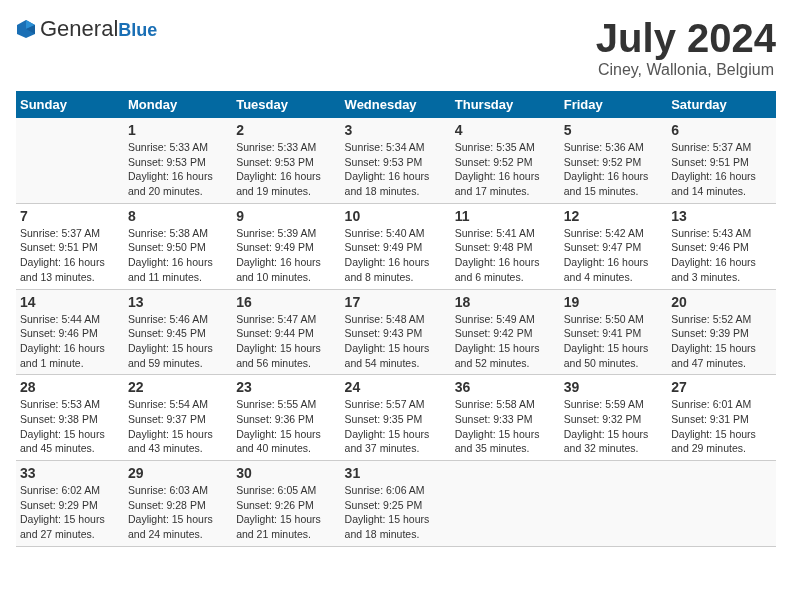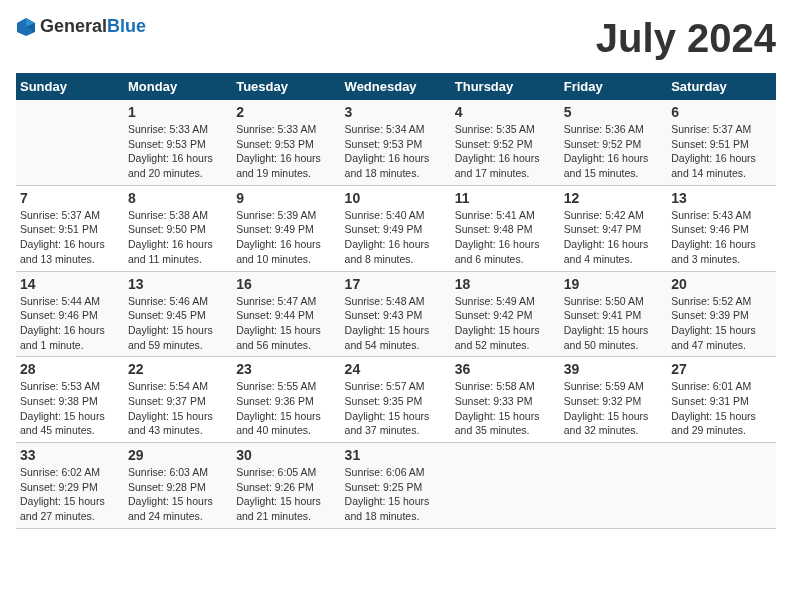--- a/index.html
+++ b/index.html
@@ -15,22 +15,22 @@
       justify-content: space-between;
       align-items: flex-start;
       margin-bottom: 12px;
     }
     .logo {
       display: flex;
       align-items: center;
       gap: 4px;
     }
     .logo-text-general {
-      font-size: 18px;
-      font-weight: bold;
+      font-size: 22px;
+      font-weight: normal;
       color: #333;
     }
     .logo-text-blue {
       font-size: 18px;
       font-weight: bold;
       color: #1a6fb5;
       margin-top: 24px;
     }
     .logo-icon {
       width: 20px;
@@ -47,21 +47,21 @@
     .subtitle {
       font-size: 16px;
       color: #555;
     }
     table {
       width: 100%;
       border-collapse: collapse;
       font-size: 11px;
     }
     thead tr {
-      background-color: #0c4a6e;
+      background-color: #0369a1;
       color: #fff;
     }
     thead th {
       padding: 6px 4px;
       text-align: left;
       font-size: 13px;
       font-weight: bold;
     }
     tbody tr {
       border-bottom: 1px solid #ccc;
@@ -99,20 +99,21 @@
       <polygon points="20,2 38,12 38,30 20,38 2,30 2,12" fill="#1a6fb5"></polygon>
       <polygon points="20,2 38,12 20,20" fill="#2a8fd5"></polygon>
       <polygon points="38,12 38,30 20,20" fill="#1560a0"></polygon>
     </svg>
     <div>
       <span class="logo-text-general">General</span><span class="logo-text-blue">Blue</span>
     </div>
   </div>
   <div class="title-area">
     <div class="main-title">July 2024</div>
+    <div class="subtitle">Ciney, Wallonia, Belgium</div>
   </div>
 </div>
 
 <table>
   <thead>
     <tr>
       <th>Sunday</th>
       <th>Monday</th>
       <th>Tuesday</th>
       <th>Wednesday</th>

